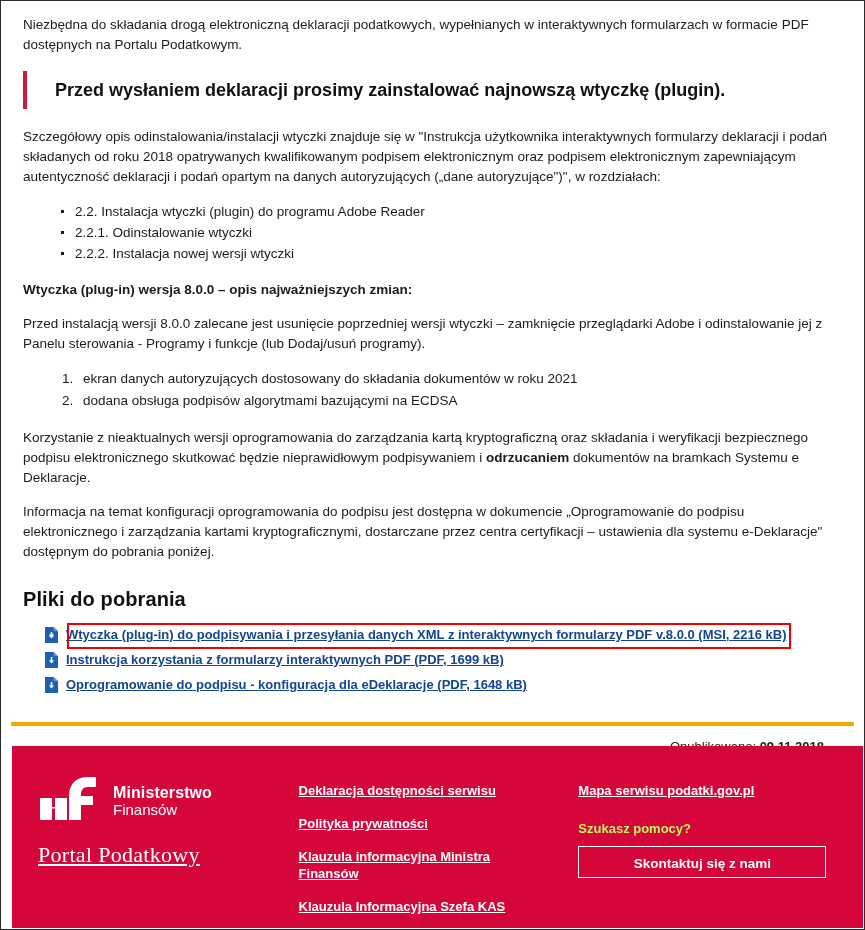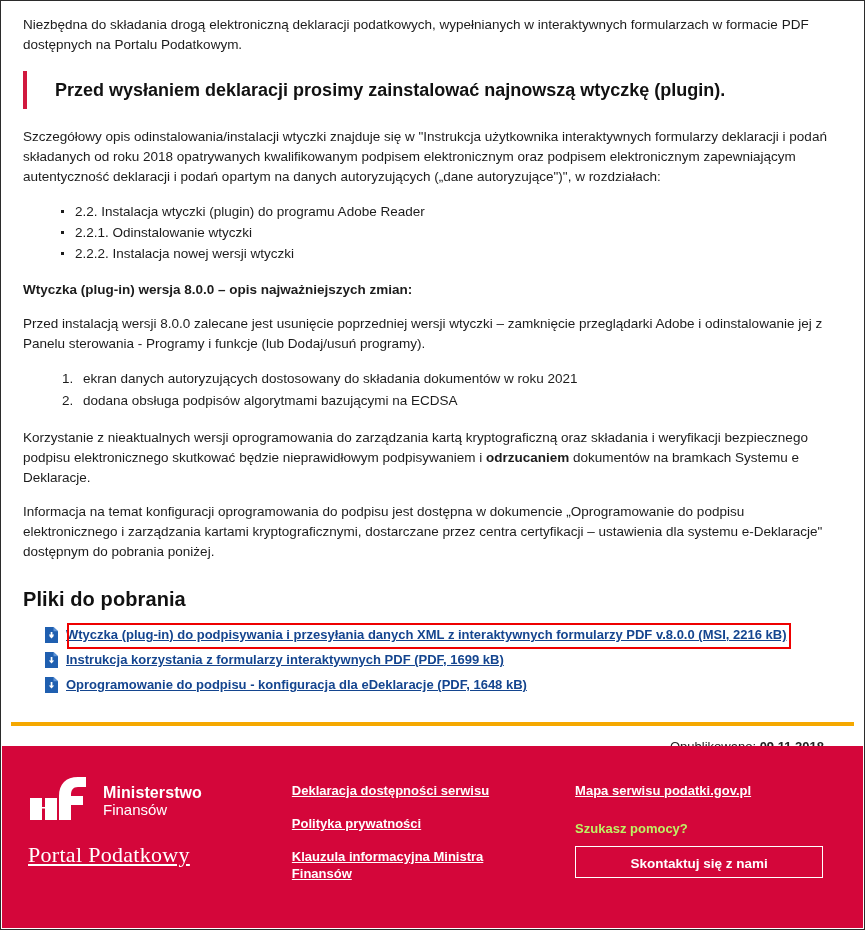--- a/index.html
+++ b/index.html
@@ -178,21 +178,21 @@
     font-size: 13px;
     line-height: 18px;
     color: #222222;
   }
   .meta-info .lbl { font-weight: normal; }
   .meta-info .val { font-weight: bold; }
 
   
   .footer {
     position: absolute;
-    left: 1px;
+    left: 11px;
     right: 1px;
     bottom: 1px;
     height: 182px;
     background: #d4063a;
     color: #ffffff;
     box-sizing: border-box;
   }
   .footer-inner {
     display: flex;
     padding: 28px 26px 0 26px;
@@ -419,20 +419,21 @@
             <span class="l2">Finansów</span>
           </span>
         </div>
         <span class="portal-link">Portal Podatkowy</span>
       </div>
 
       <div class="links-col">
         <a>Deklaracja dostępności serwisu</a>
         <a>Polityka prywatności</a>
         <a>Klauzula informacyjna Ministra Finansów</a>
+        <a>Klauzula Informacyjna Szefa KAS</a>
       </div>
 
       <div class="links-col2">
         <a>Mapa serwisu podatki.gov.pl</a>
         <div class="help-label">Szukasz pomocy?</div>
         <button class="contact-btn">Skontaktuj się z nami</button>
       </div>
 
     </div>
   </div>

